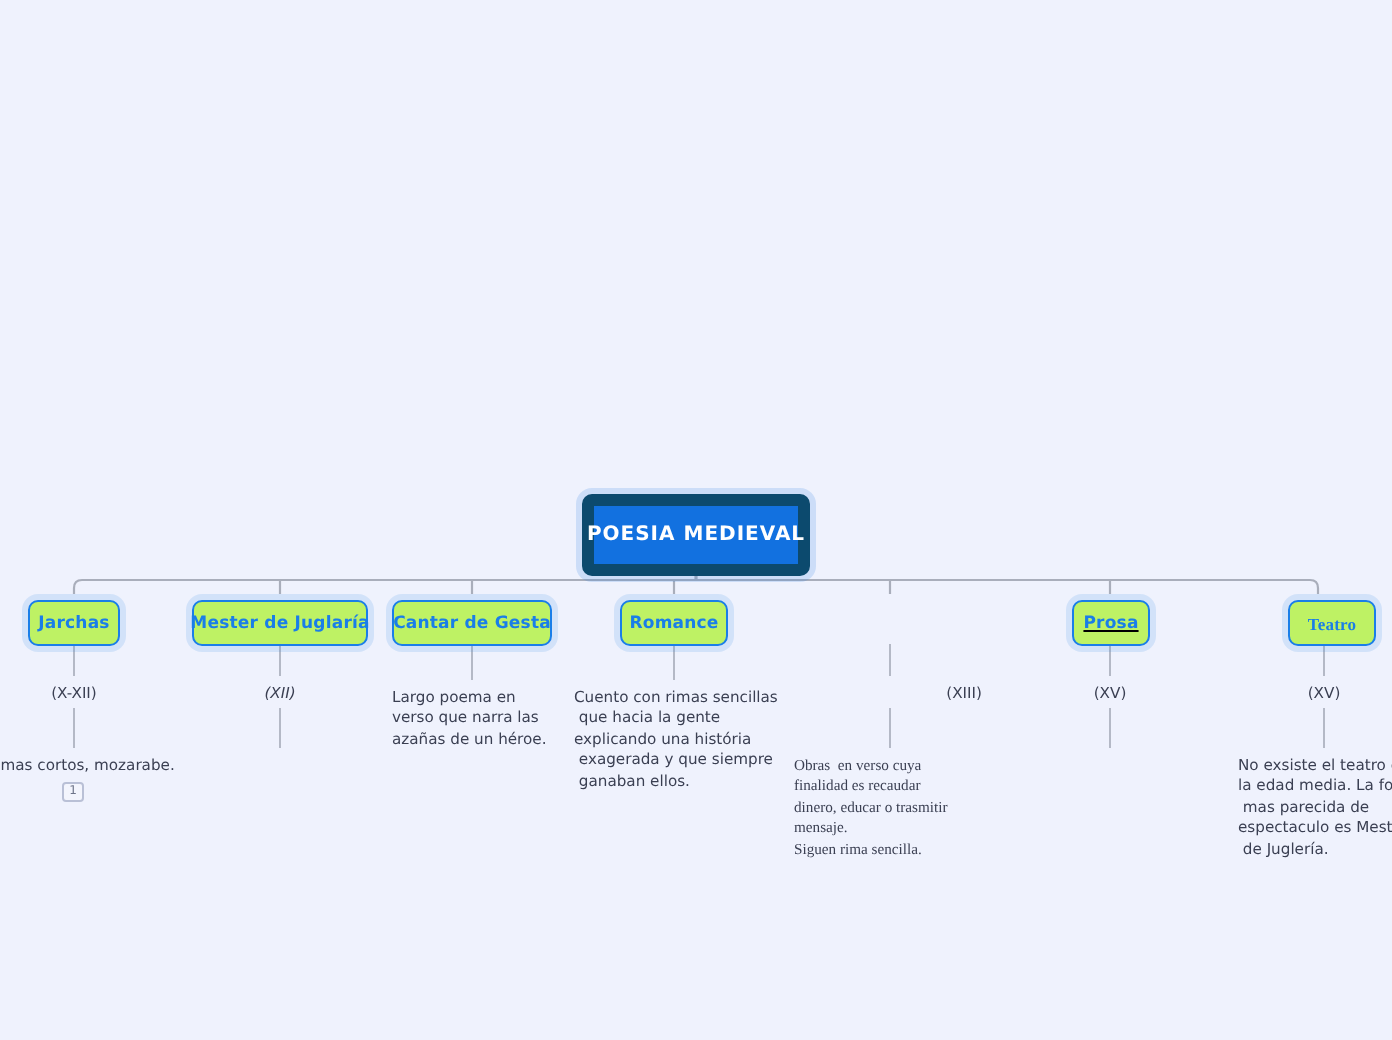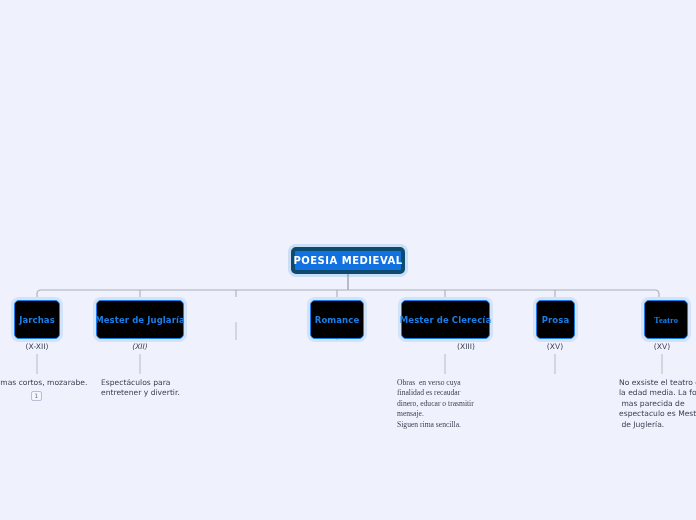--- a/index.html
+++ b/index.html
@@ -29,43 +29,43 @@
     height: 520px;
     pointer-events: none;
   }
 
   
   .root-node {
     position: absolute;
     left: 291px;
     top: 247px;
     width: 114px;
-    height: 27px;
+    height: 41px;
     background: #1271e0;
-    border: 4px solid #0c4a6e;
+    border: 6px solid #0c4a6e;
     border-radius: 5px;
     box-shadow: 0 0 0 3px rgba(45,130,225,0.18);
     display: flex;
     align-items: center;
     justify-content: center;
     box-sizing: border-box;
   }
   .root-node .root-label {
     color: #ffffff;
     font-size: 10px;
     font-weight: bold;
     letter-spacing: 0.5px;
     white-space: nowrap;
   }
 
   
   .branch-node {
     position: absolute;
-    height: 39px;
-    background: #000000;
+    height: 23px;
+    background: #bef264;
     border: 1.6px solid #1a7ee8;
     border-radius: 5px;
     box-shadow: 0 0 0 3px rgba(70,150,230,0.17);
     display: flex;
     align-items: center;
     justify-content: center;
     box-sizing: border-box;
     padding: 0 7px;
   }
   .branch-node .branch-label {
@@ -156,32 +156,38 @@
   <div class="node-text center" style="left:-13px; top:342px; width:100px;">(X-XII)</div>
   <div class="node-text center" style="left:-26px; top:378px; width:126px;">Poemas cortos, mozarabe.</div>
   <div class="badge" style="left:31px; top:391px;">
     <span>1</span>
   </div>
 
   <div class="branch-node" style="left:96px; top:300px; width:88px;">
     <span class="branch-label">Mester de Juglaría</span>
   </div>
   <div class="node-text center" style="left:90px; top:342px; width:100px;font-style:italic;">(XII)</div>
-  <div class="node-text left" style="left:101px; top:378px; width:150px;">Espectáculos para
-entretener y divertir.</div>
-
+
+  <div class="branch-node" style="left:196px; top:300px; width:80px;">
+    <span class="branch-label">Cantar de Gesta</span>
+  </div>
+  <div class="node-text left" style="left:196px; top:344px; width:150px;">Largo poema en
+verso que narra las
+azañas de un héroe.</div>
 
   <div class="branch-node" style="left:310px; top:300px; width:54px;text-align:center;">
     <span class="branch-label">Romance</span>
   </div>
-
-  <div class="branch-node" style="left:401px; top:300px; width:89px;">
-    <span class="branch-label">Mester de Clerecía</span>
-  </div>
-  <div class="node-text center" style="left:416px; top:342px; width:100px;">(XIII)</div>
+  <div class="node-text left" style="left:287px; top:344px; width:190px;">Cuento con rimas sencillas
+ que hacia la gente
+explicando una história
+ exagerada y que siempre
+ ganaban ellos.</div>
+
+  <div class="node-text center" style="left:391px; top:342px; width:100px;text-align:right;">(XIII)</div>
   <div class="node-text left" style="left:397px; top:378px; width:180px;font-family:Liberation Serif, serif;">Obras  en verso cuya
 finalidad es recaudar
 dinero, educar o trasmitir
 mensaje.
 Siguen rima sencilla.</div>
 
   <div class="branch-node" style="left:536px; top:300px; width:39px;text-decoration:underline;">
     <span class="branch-label">Prosa</span>
   </div>
   <div class="node-text center" style="left:505px; top:342px; width:100px;">(XV)</div>

